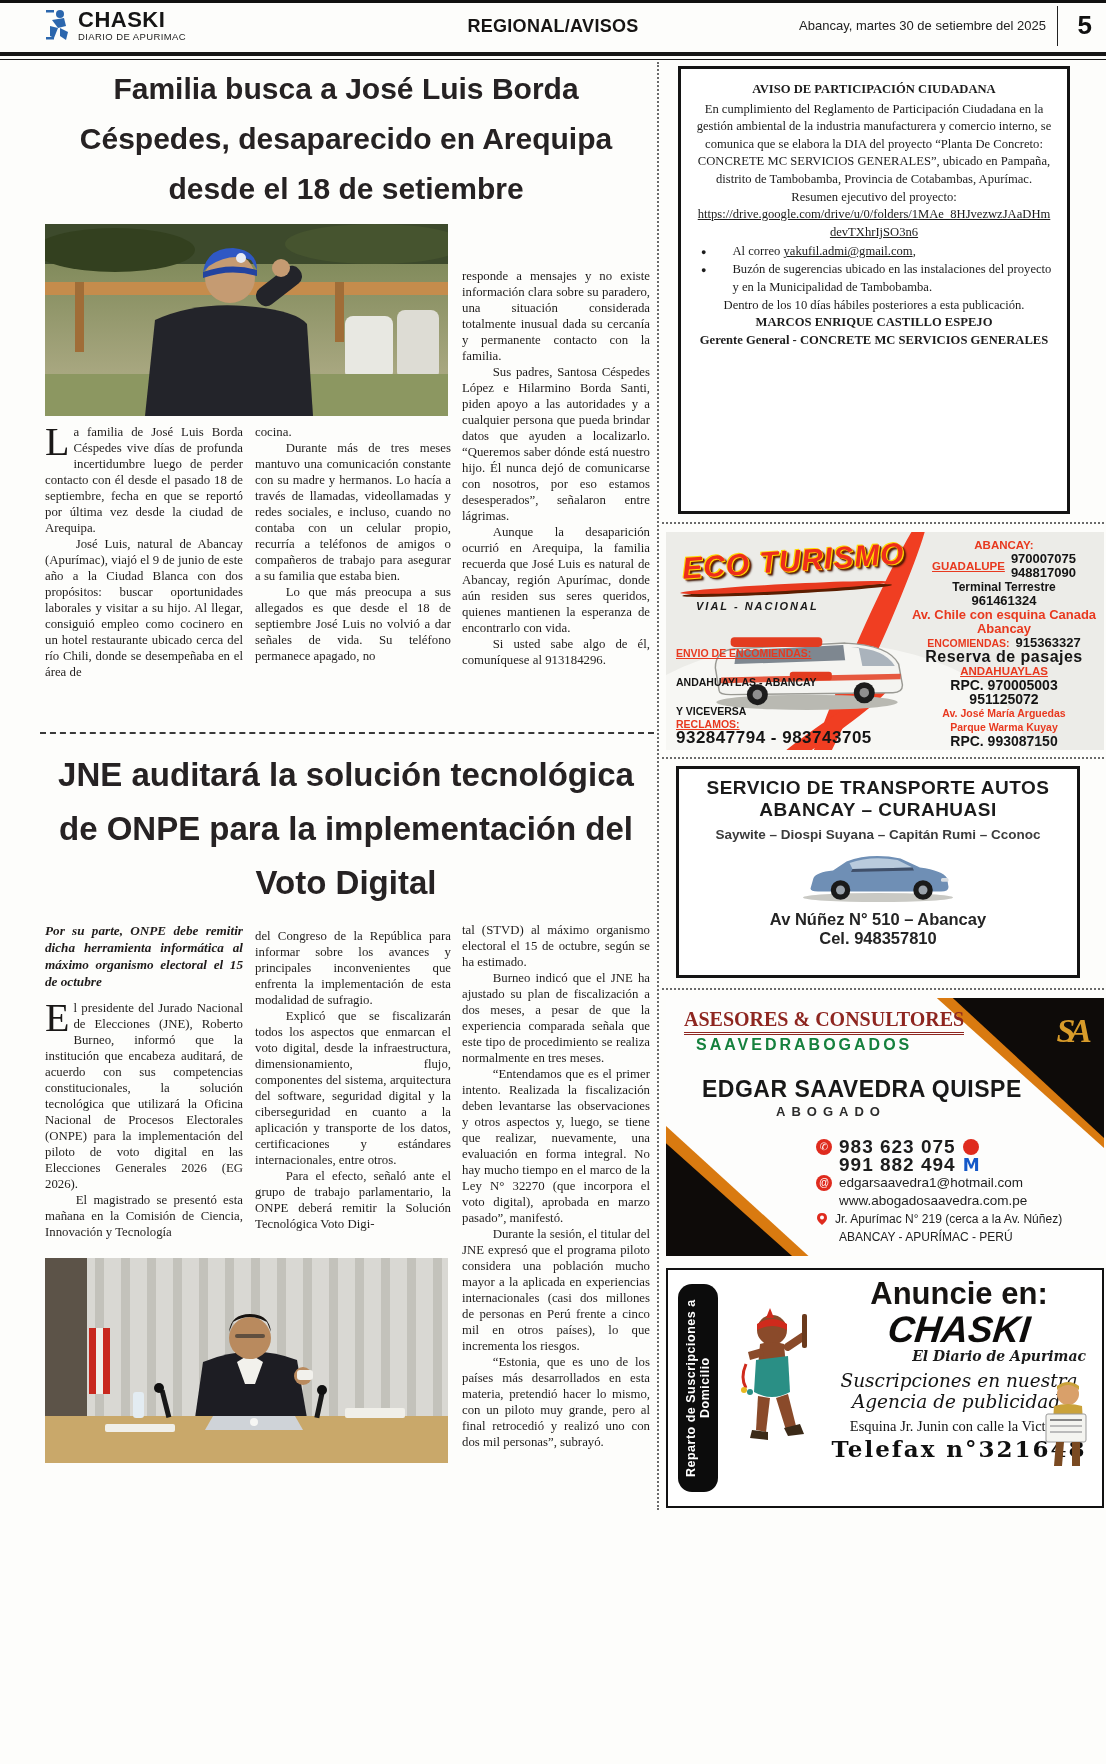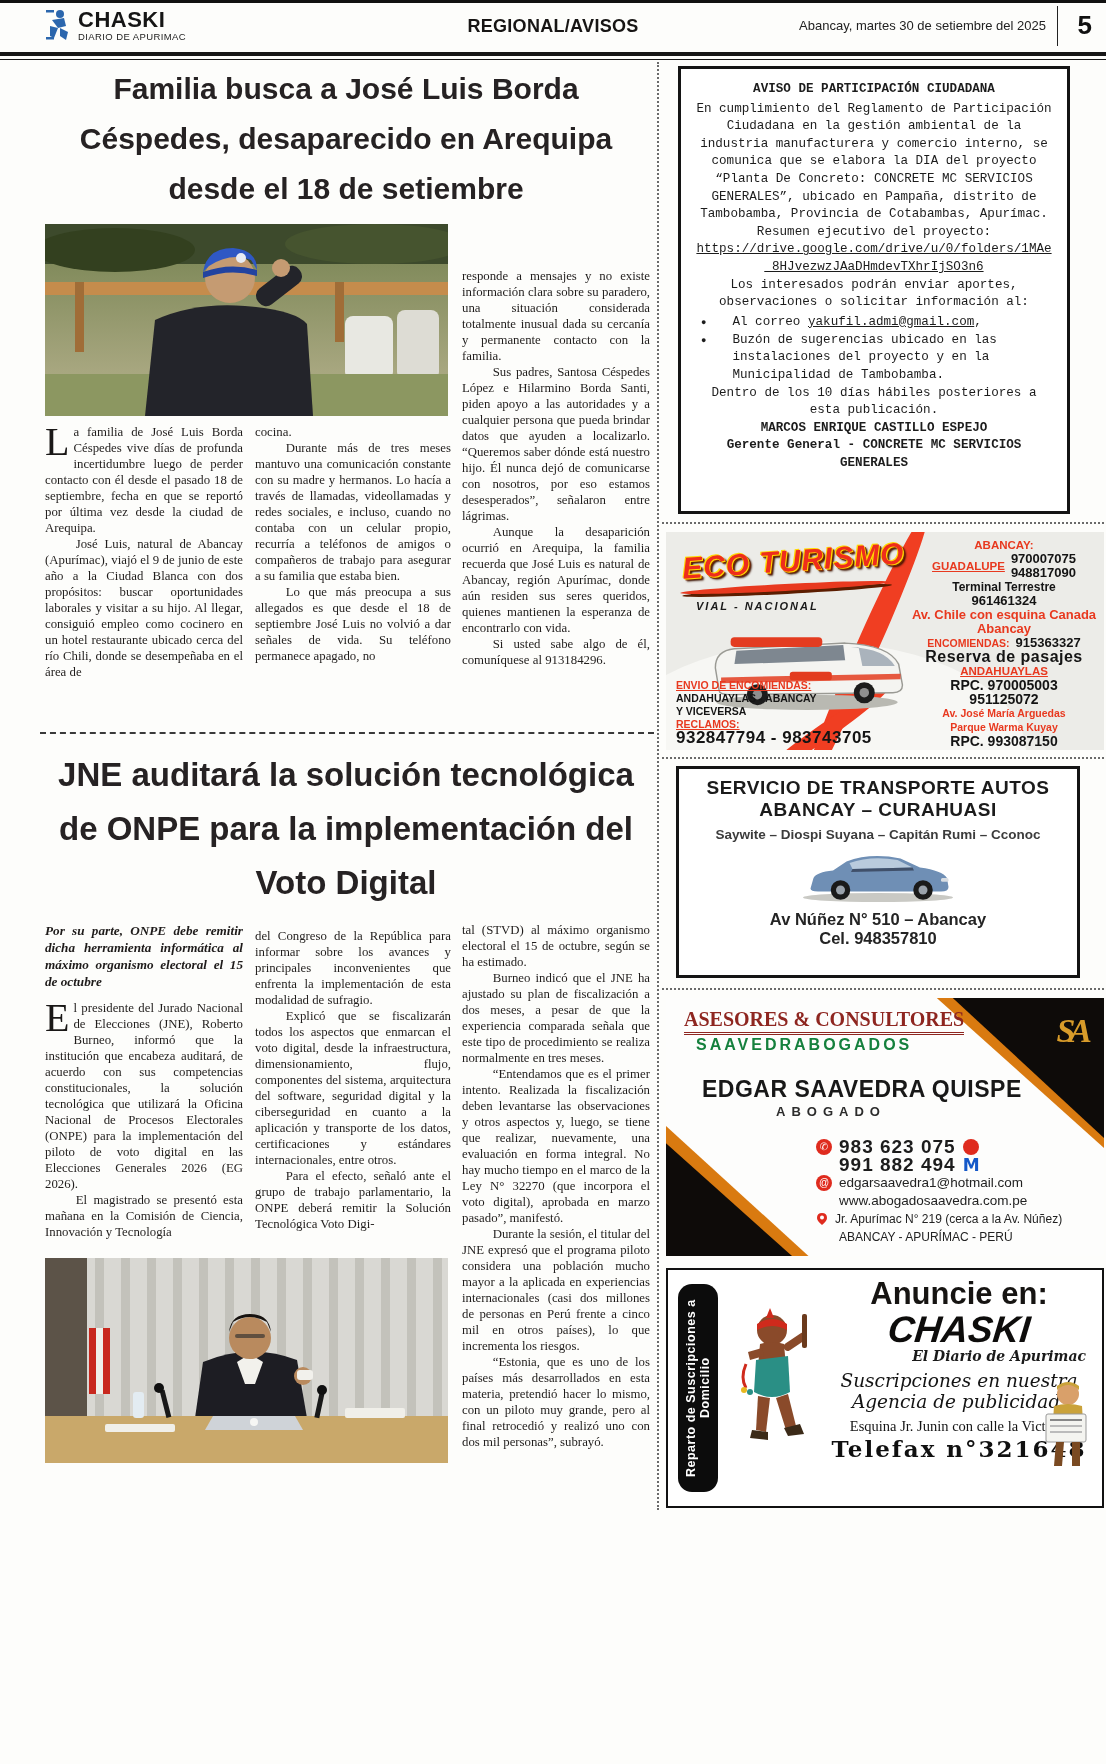--- a/index.html
+++ b/index.html
@@ -34,21 +34,21 @@
   #a1c3{left:462px;top:268px;width:188px;height:452px;}
   .lead{position:absolute;left:45px;top:922px;width:198px;font-weight:bold;font-style:italic;font-size:13.2px;line-height:17px;text-align:justify;}
   #a2c1{left:45px;top:1000px;width:198px;height:252px;}
   #a2c2{left:255px;top:928px;width:196px;height:332px;}
   #a2c3{left:462px;top:922px;width:188px;height:592px;}
   .art-divider{position:absolute;left:40px;top:732px;width:614px;height:0;border-top:2px dashed #3a3a3a;}
   .v-divider{position:absolute;left:657px;top:62px;height:1448px;width:0;border-left:2px dotted #6a6a6a;}
   .h-dotted{position:absolute;left:662px;width:442px;height:0;border-top:2px dotted #6a6a6a;}
   
   #aviso{position:absolute;left:678px;top:66px;width:392px;height:448px;background:#fff;border:3px solid #141414;
-         box-sizing:border-box;padding:12px 14px;font-family:Liberation Mono, monospace;font-size:12.6px;line-height:17.6px;
+         box-sizing:border-box;padding:12px 14px;font-family:Liberation Serif, serif;font-size:12.6px;line-height:17.6px;
          text-align:center;color:#1c1c1c;}
   #aviso .av-title{font-weight:bold;margin-bottom:2px;}
   #aviso .av-url{text-decoration:underline;word-break:break-all;display:block;color:#1c1c1c;}
   #aviso .av-bullets{text-align:left;margin:2px 0 0 6px;}
   .av-bullet{display:flex;gap:26px;align-items:flex-start;}
   .av-bullet .dot::before{content:"●";font-size:9px;line-height:17px;}
   .av-link{text-decoration:underline;color:#1c1c1c;}
   #aviso .av-bold{font-weight:bold;}
   
   #eco{position:absolute;left:666px;top:532px;width:438px;height:218px;background:#ecece8;overflow:hidden;
@@ -56,21 +56,21 @@
   #eco .swoosh1{position:absolute;left:188px;top:-30px;width:22px;height:300px;background:#f03e22;border-radius:50% 50% 40% 60%;transform:rotate(24deg);}
   #eco .swoosh2{position:absolute;left:150px;top:120px;width:16px;height:160px;background:#f03e22;border-radius:50%;transform:rotate(55deg);}
   #eco .blob{position:absolute;left:-60px;top:110px;width:420px;height:220px;background:#f7f7f4;border-radius:50%;}
   .eco-logo{position:absolute;left:16px;top:12px;font-style:italic;font-weight:bold;font-size:30px;letter-spacing:1px;color:#ee2d1c;
             text-shadow:-1px -1px 0 #ffd900,1px 1px 0 #ffd900,2px 2px 0 #7a2600,3px 3px 2px #3a1200;transform:rotate(-4deg);}
   .eco-underline{position:absolute;left:14px;top:52px;width:210px;height:7px;background:#e8391f;border-radius:50%;transform:rotate(-3deg);box-shadow:2px 3px 0 #5c1d00;}
   .eco-tagline{position:absolute;left:30px;top:68px;font-style:italic;font-weight:bold;font-size:11px;letter-spacing:2px;color:#191919;}
   .eco-van{position:absolute;left:36px;top:86px;width:210px;height:96px;}
   .eco-left{position:absolute;left:10px;bottom:6px;line-height:13px;}
   .eco-left .rlbl{color:#e8391f;font-weight:bold;font-size:10.5px;text-decoration:underline;}
-  .eco-left .blk{color:#141414;font-weight:bold;font-size:10.5px;}
+  .eco-left .blk{color:#141414;font-weight:bold;font-size:10.5px;margin-top:16px;}
   .eco-left .big{color:#141414;font-weight:bold;font-size:17px;letter-spacing:.5px;}
   .eco-right{position:absolute;right:6px;top:6px;width:188px;text-align:center;line-height:14px;}
   .er-red{color:#e8391f;font-weight:bold;font-size:11.5px;}
   .er-red-sm{color:#e8391f;font-weight:bold;font-size:10.5px;}
   .er-red-u{color:#e8391f;font-weight:bold;font-size:11.5px;text-decoration:underline;}
   .er-blk{color:#141414;font-weight:bold;font-size:13px;}
   .er-blk-lg{color:#141414;font-weight:bold;font-size:16px;letter-spacing:.5px;}
   .er-row{display:flex;justify-content:center;align-items:center;gap:6px;}
   
   #transporte{position:absolute;left:676px;top:766px;width:404px;height:212px;background:#fff;border:3px solid #141414;
@@ -266,21 +266,20 @@
       <rect x="300" y="150" width="60" height="10" rx="2" fill="#f0efe9"></rect>
       <rect x="60" y="166" width="70" height="8" rx="2" fill="#f0efe9"></rect>
     </svg>
   </div>
 
   <div id="aviso">
     <div class="av-title">AVISO DE PARTICIPACIÓN CIUDADANA</div>
     <div>En cumplimiento del Reglamento de Participación Ciudadana en la gestión ambiental de la industria manufacturera y comercio interno, se comunica que se elabora la DIA del proyecto “Planta De Concreto: CONCRETE MC SERVICIOS GENERALES”, ubicado en Pampaña, distrito de Tambobamba, Provincia de Cotabambas, Apurímac.</div>
     <div>Resumen ejecutivo del proyecto:</div>
     <a class="av-url" href="#">https://drive.google.com/drive/u/0/folders/1MAe_8HJvezwzJAaDHmdevTXhrIjSO3n6</a>
-    <div>Los interesados podrán enviar aportes, observaciones o solicitar información al:</div>
     <div class="av-bullets">
       <div class="av-bullet">
         <span class="dot"></span>
         <span><span>Al correo </span><a class="av-link" href="#">yakufil.admi@gmail.com</a><span>,</span></span>
       </div>
       <div class="av-bullet">
         <span class="dot"></span>
         <span>Buzón de sugerencias ubicado en las instalaciones del proyecto y en la Municipalidad de Tambobamba.</span>
       </div>
     </div>

